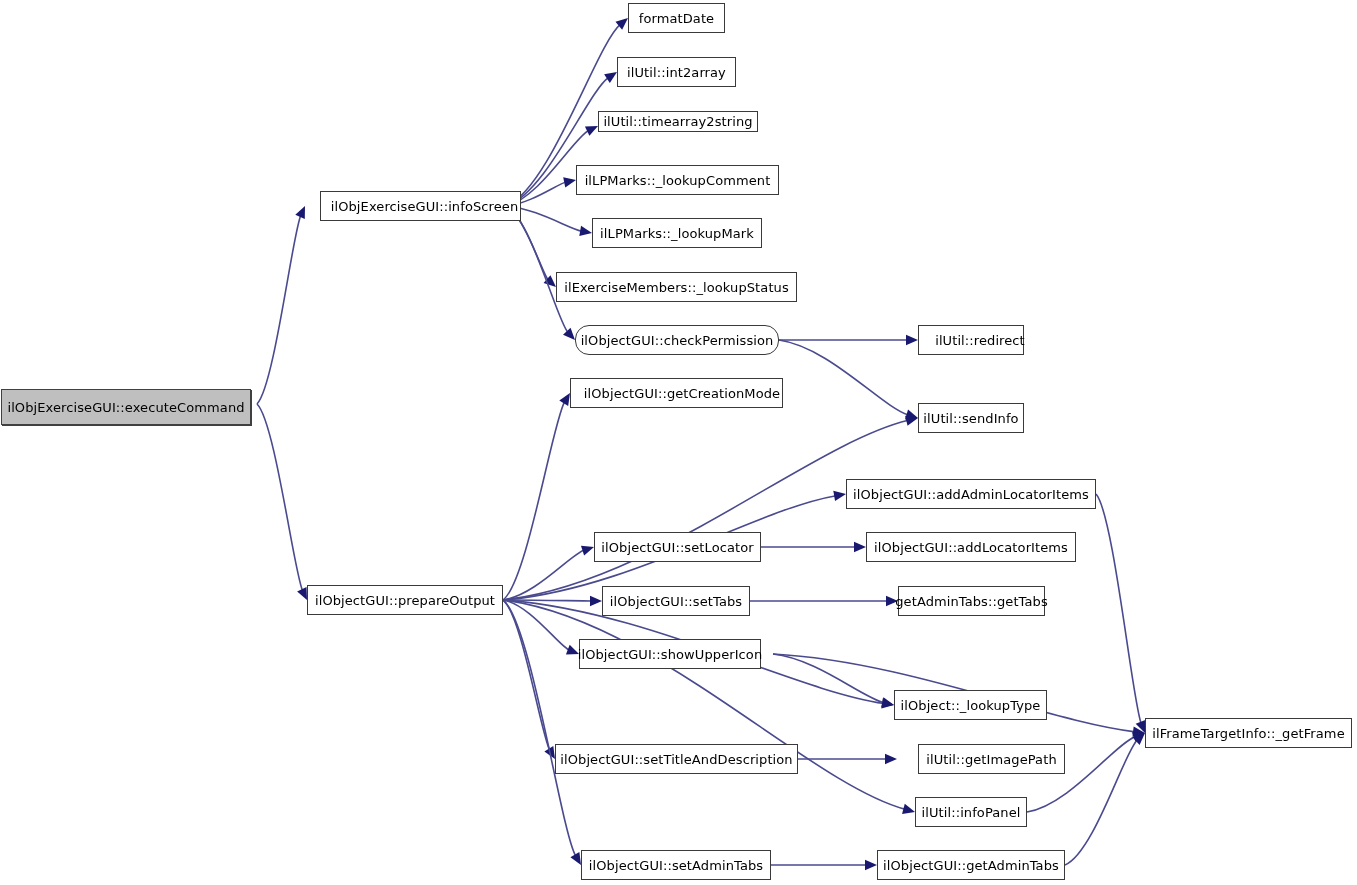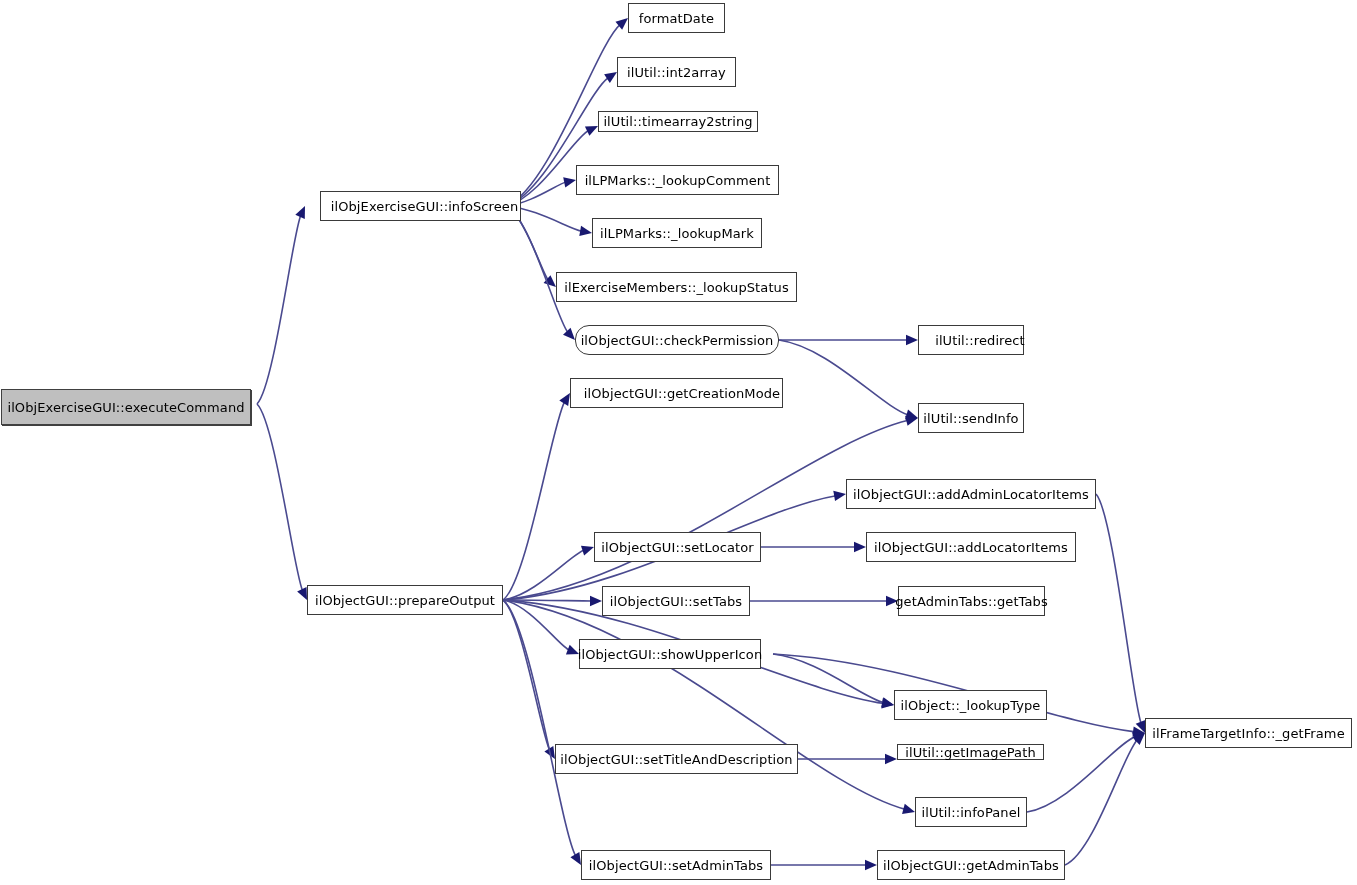--- a/index.html
+++ b/index.html
@@ -182,21 +182,21 @@
       </div>
       <div class="node-box thick" style="left: 579px; top: 639px; width: 182px; height: 30px;">
         <span class="node-label">ilObjectGUI::showUpperIcon</span>
       </div>
       <div class="node-box thick" style="left: 894px; top: 690px; width: 153px; height: 30px;">
         <span class="node-label">ilObject::_lookupType</span>
       </div>
       <div class="node-box thick" style="left: 555px; top: 744px; width: 243px; height: 30px; text-align: center;">
         <span class="node-label">ilObjectGUI::setTitleAndDescription</span>
       </div>
-      <div class="node-box thick" style="left: 897px; top: 744px; width: 147px; height: 16px;">
+      <div class="node-box thick" style="left: 918px; top: 744px; width: 147px; height: 30px;">
         <span class="node-label">ilUtil::getImagePath</span>
       </div>
       <div class="node-box thick" style="left: 915px; top: 797px; width: 112px; height: 30px;">
         <span class="node-label">ilUtil::infoPanel</span>
       </div>
       <div class="node-box thick" style="left: 581px; top: 850px; width: 190px; height: 30px;">
         <span class="node-label">ilObjectGUI::setAdminTabs</span>
       </div>
       <div class="node-box thick" style="left: 877px; top: 850px; width: 188px; height: 30px;">
         <span class="node-label">ilObjectGUI::getAdminTabs</span>

